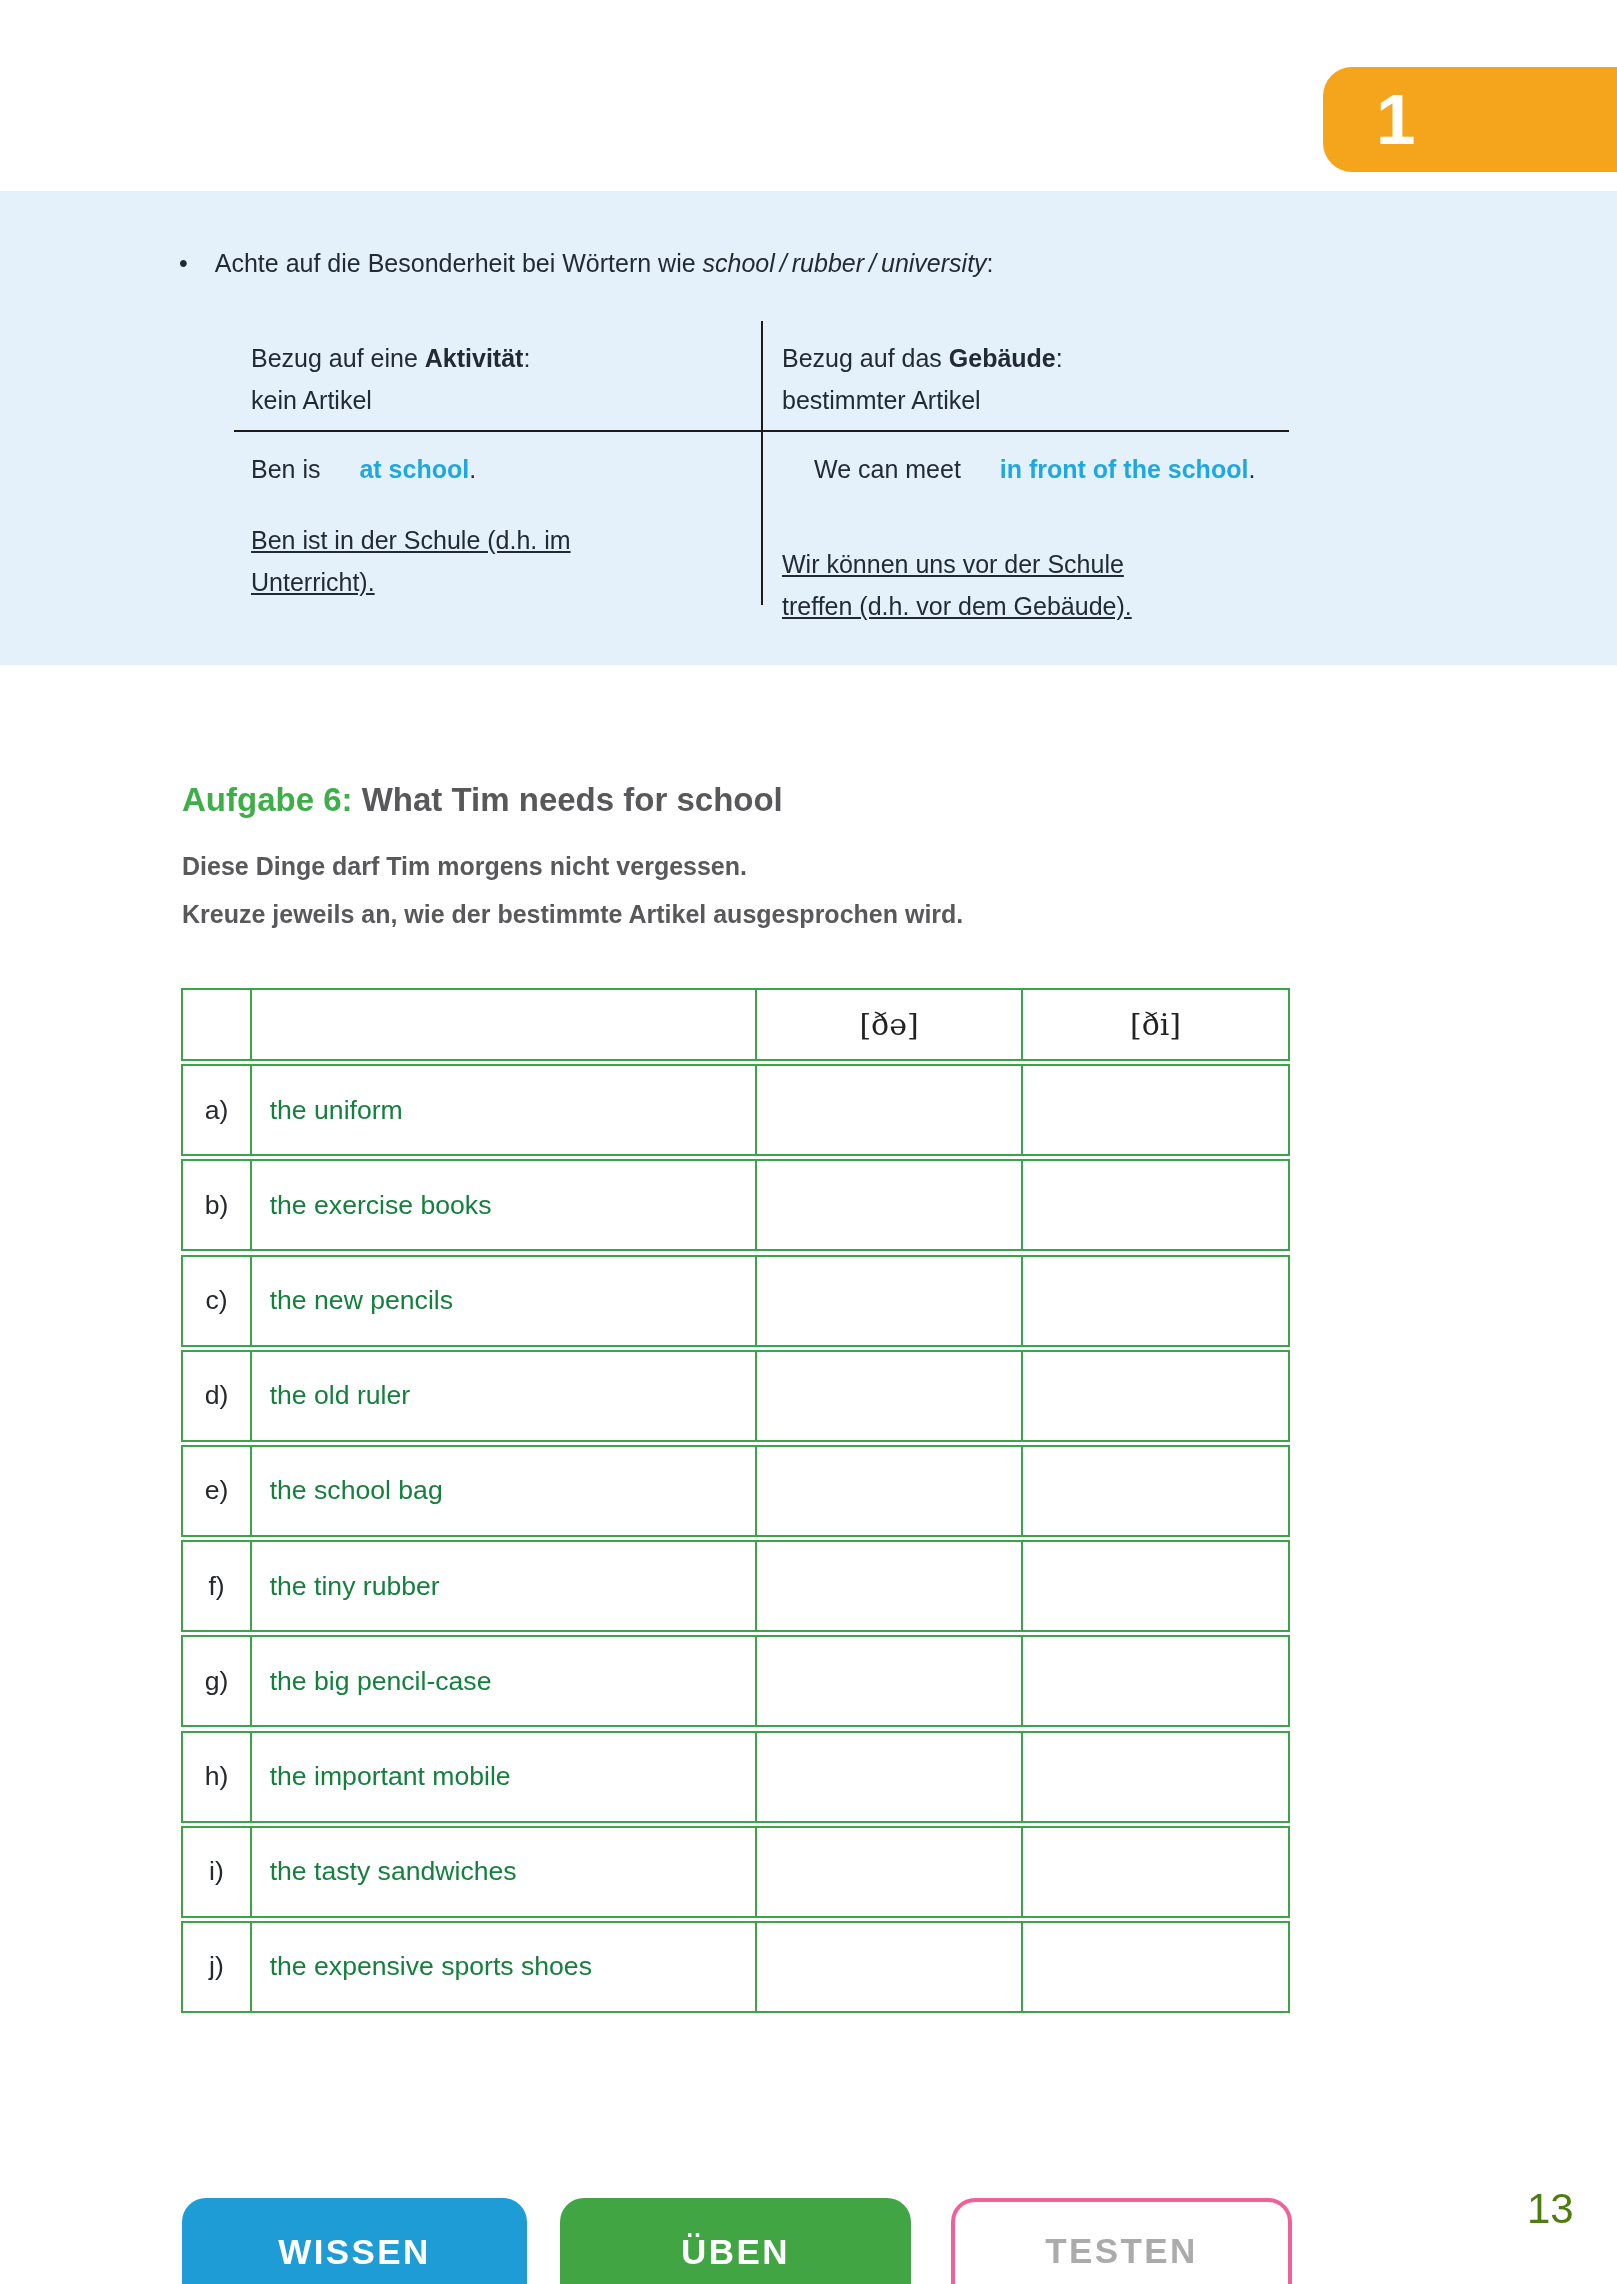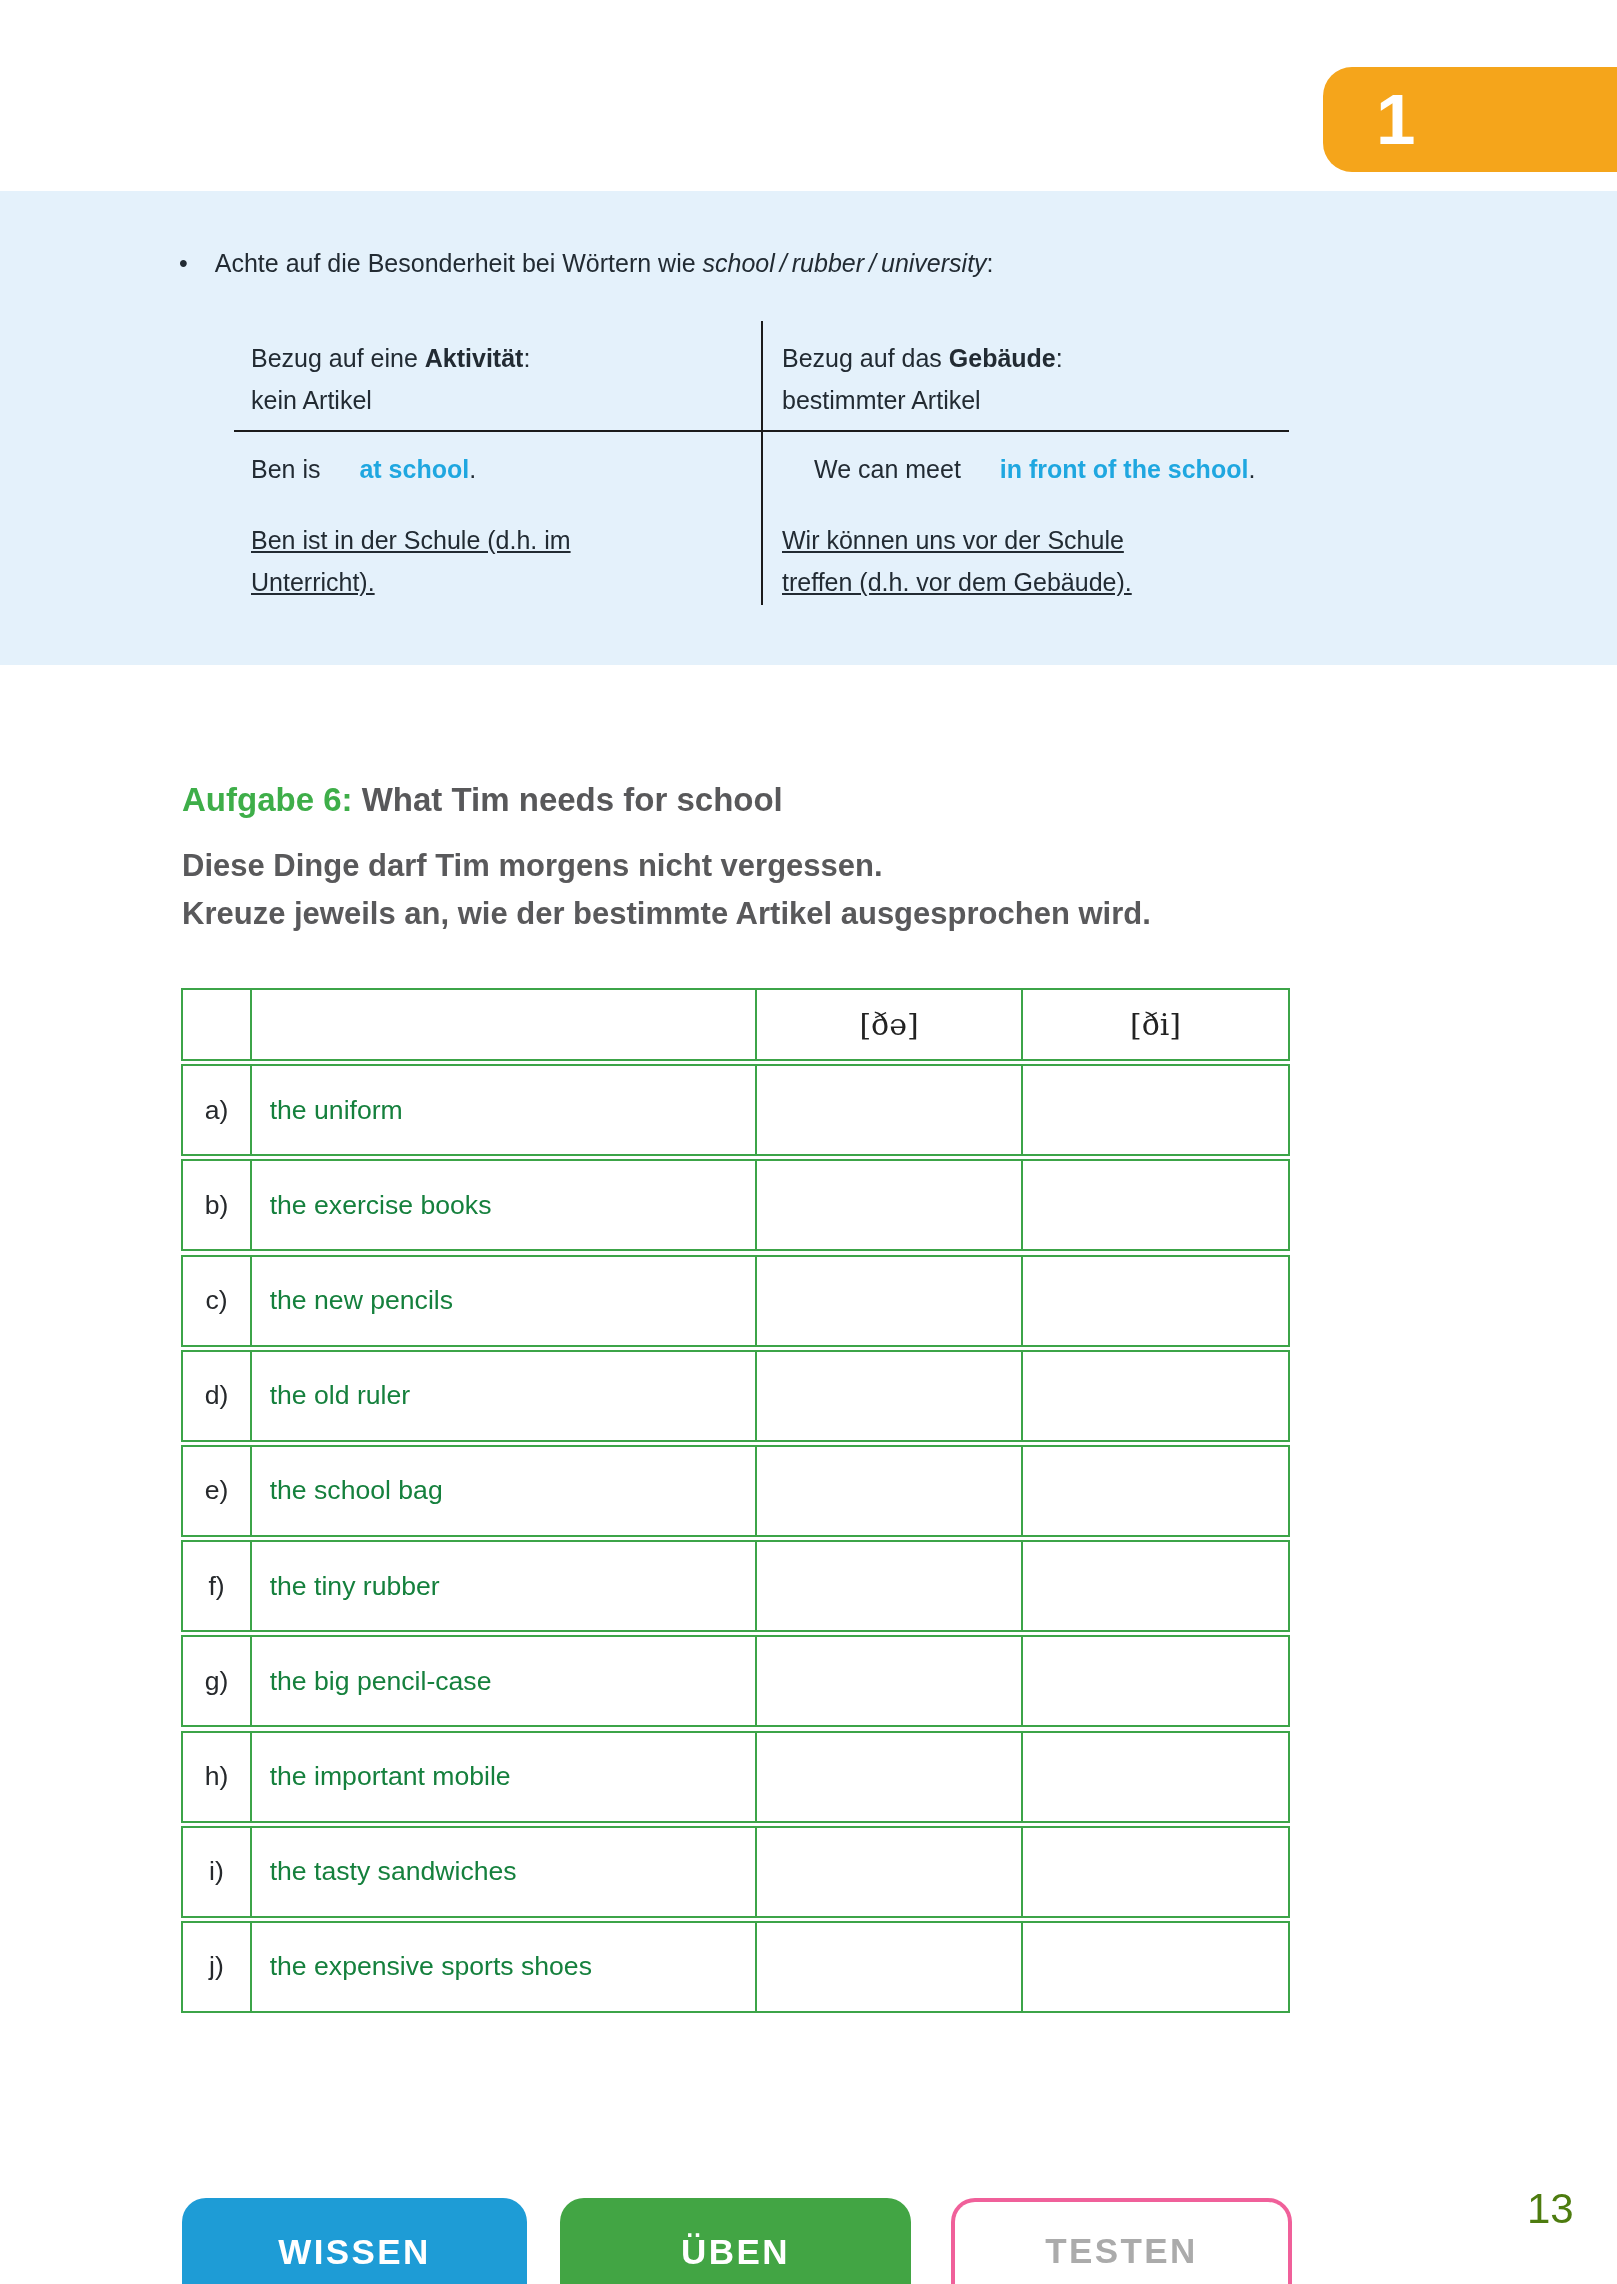--- a/index.html
+++ b/index.html
@@ -51,31 +51,31 @@
     font-size:25px;line-height:42px;color:#222b33;
   }
   .cmp-example.left{left:251px;}
   .cmp-example.right{left:814px;}
   .hl{color:#1FA7E0;font-weight:bold;margin-left:32px;}
   .cmp-trans{
     position:absolute;top:519px;width:500px;
     font-size:25px;line-height:42px;color:#222b33;text-decoration:underline;
   }
   .cmp-trans.left{left:251px;}
-  .cmp-trans.right{left:782px;}
+  .cmp-trans.right{left:782px;margin-top:24px;}
   
   .task-title{
     position:absolute;left:182px;top:781px;
     font-size:33px;font-weight:bold;
   }
   .task-title .green{color:#3EAE49;}
   .task-title .gray{color:#58585a;}
   .task-instructions{
     position:absolute;left:182px;top:842px;
-    font-size:31px;font-weight:bold;color:#59595b;line-height:48px;
+    font-size:25px;font-weight:bold;color:#59595b;line-height:48px;
   }
   
   .ex-table{
     position:absolute;left:181px;top:988px;width:1109px;
   }
   .ex-row{
     box-sizing:border-box;
     border:2.4px solid #3CA448;
     display:flex;
     background:#ffffff;

